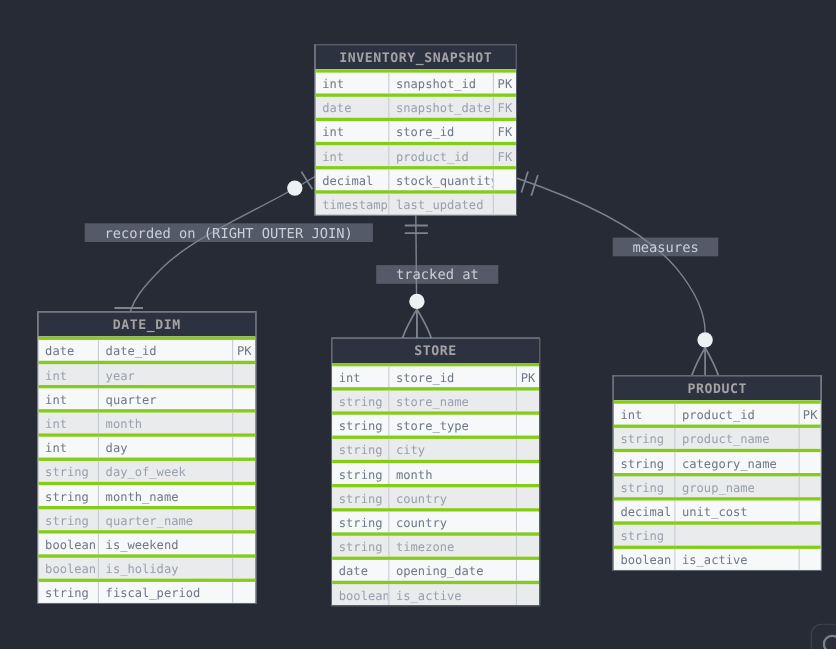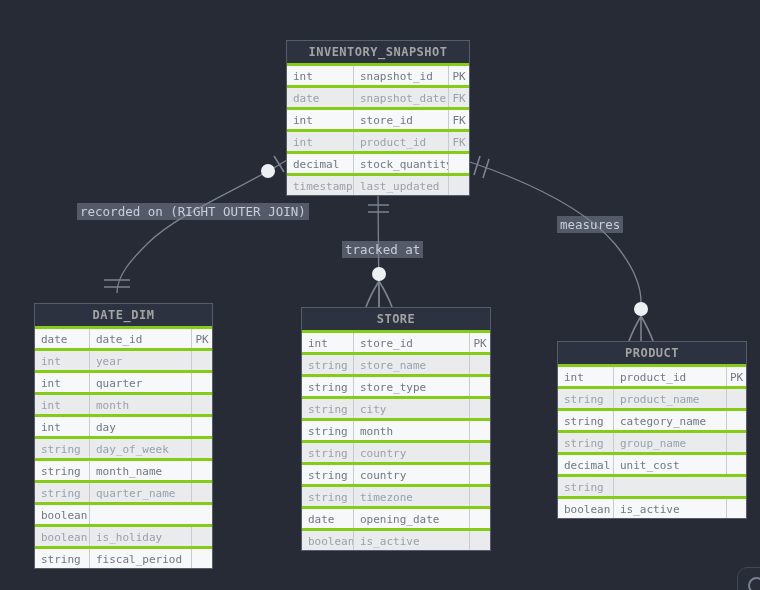--- a/index.html
+++ b/index.html
@@ -23,21 +23,21 @@
     font-size:11px;line-height:21px;
   }
   .erow:nth-child(odd){background:#f7f8f9;color:#6f7887;}
   .erow:nth-child(even){background:#e9ebed;color:#9aa1ad;}
   .cell{white-space:nowrap;overflow:hidden;}
   .cell.type,.cell.name{padding-left:6px;}
   .cell.name,.cell.key{border-left:1px solid #c7cbd2;}
   .cell.key{text-align:center;padding:0 1px;}
   .rel-label{
     position:absolute;background:rgba(122,130,144,.55);color:#c9cfd9;
-    font-size:12.5px;line-height:17px;padding:0 3px;white-space:nowrap;
+    font-size:12.5px;line-height:17px;padding:0 18px;white-space:nowrap;
   }
   .corner-btn{
     position:absolute;left:737px;top:567px;width:48px;height:40px;
     border:1.5px solid #3f4654;border-radius:10px;background:#282d38;
     box-sizing:border-box;
   }
   .corner-btn .ring{
     position:absolute;left:10px;top:9px;width:13px;height:13px;
     border:2px solid #7a8191;border-radius:50%;display:block;
   }
@@ -101,21 +101,21 @@
           <span class="cell key"></span>
         </div>
         <div class="erow">
           <span class="cell type">timestamp</span>
           <span class="cell name">last_updated</span>
           <span class="cell key"></span>
         </div>
       </div>
   </div>
 
-  <div class="entity" style="left:34px;top:303px;width:179px;--tc:54px;--kc:21px">
+  <div class="entity" style="left:34px;top:283px;width:199px;--tc:54px;--kc:21px">
     <div class="entity-header">DATE_DIM</div>
     <div class="entity-rows">
         <div class="erow">
           <span class="cell type">date</span>
           <span class="cell name">date_id</span>
           <span class="cell key">PK</span>
         </div>
         <div class="erow">
           <span class="cell type">int</span>
           <span class="cell name">year</span>
@@ -146,20 +146,21 @@
           <span class="cell name">month_name</span>
           <span class="cell key"></span>
         </div>
         <div class="erow">
           <span class="cell type">string</span>
           <span class="cell name">quarter_name</span>
           <span class="cell key"></span>
         </div>
         <div class="erow">
           <span class="cell type">boolean</span>
+          <span class="cell name">is_weekend</span>
           <span class="cell key"></span>
         </div>
         <div class="erow">
           <span class="cell type">boolean</span>
           <span class="cell name">is_holiday</span>
           <span class="cell key"></span>
         </div>
         <div class="erow">
           <span class="cell type">string</span>
           <span class="cell name">fiscal_period</span>

